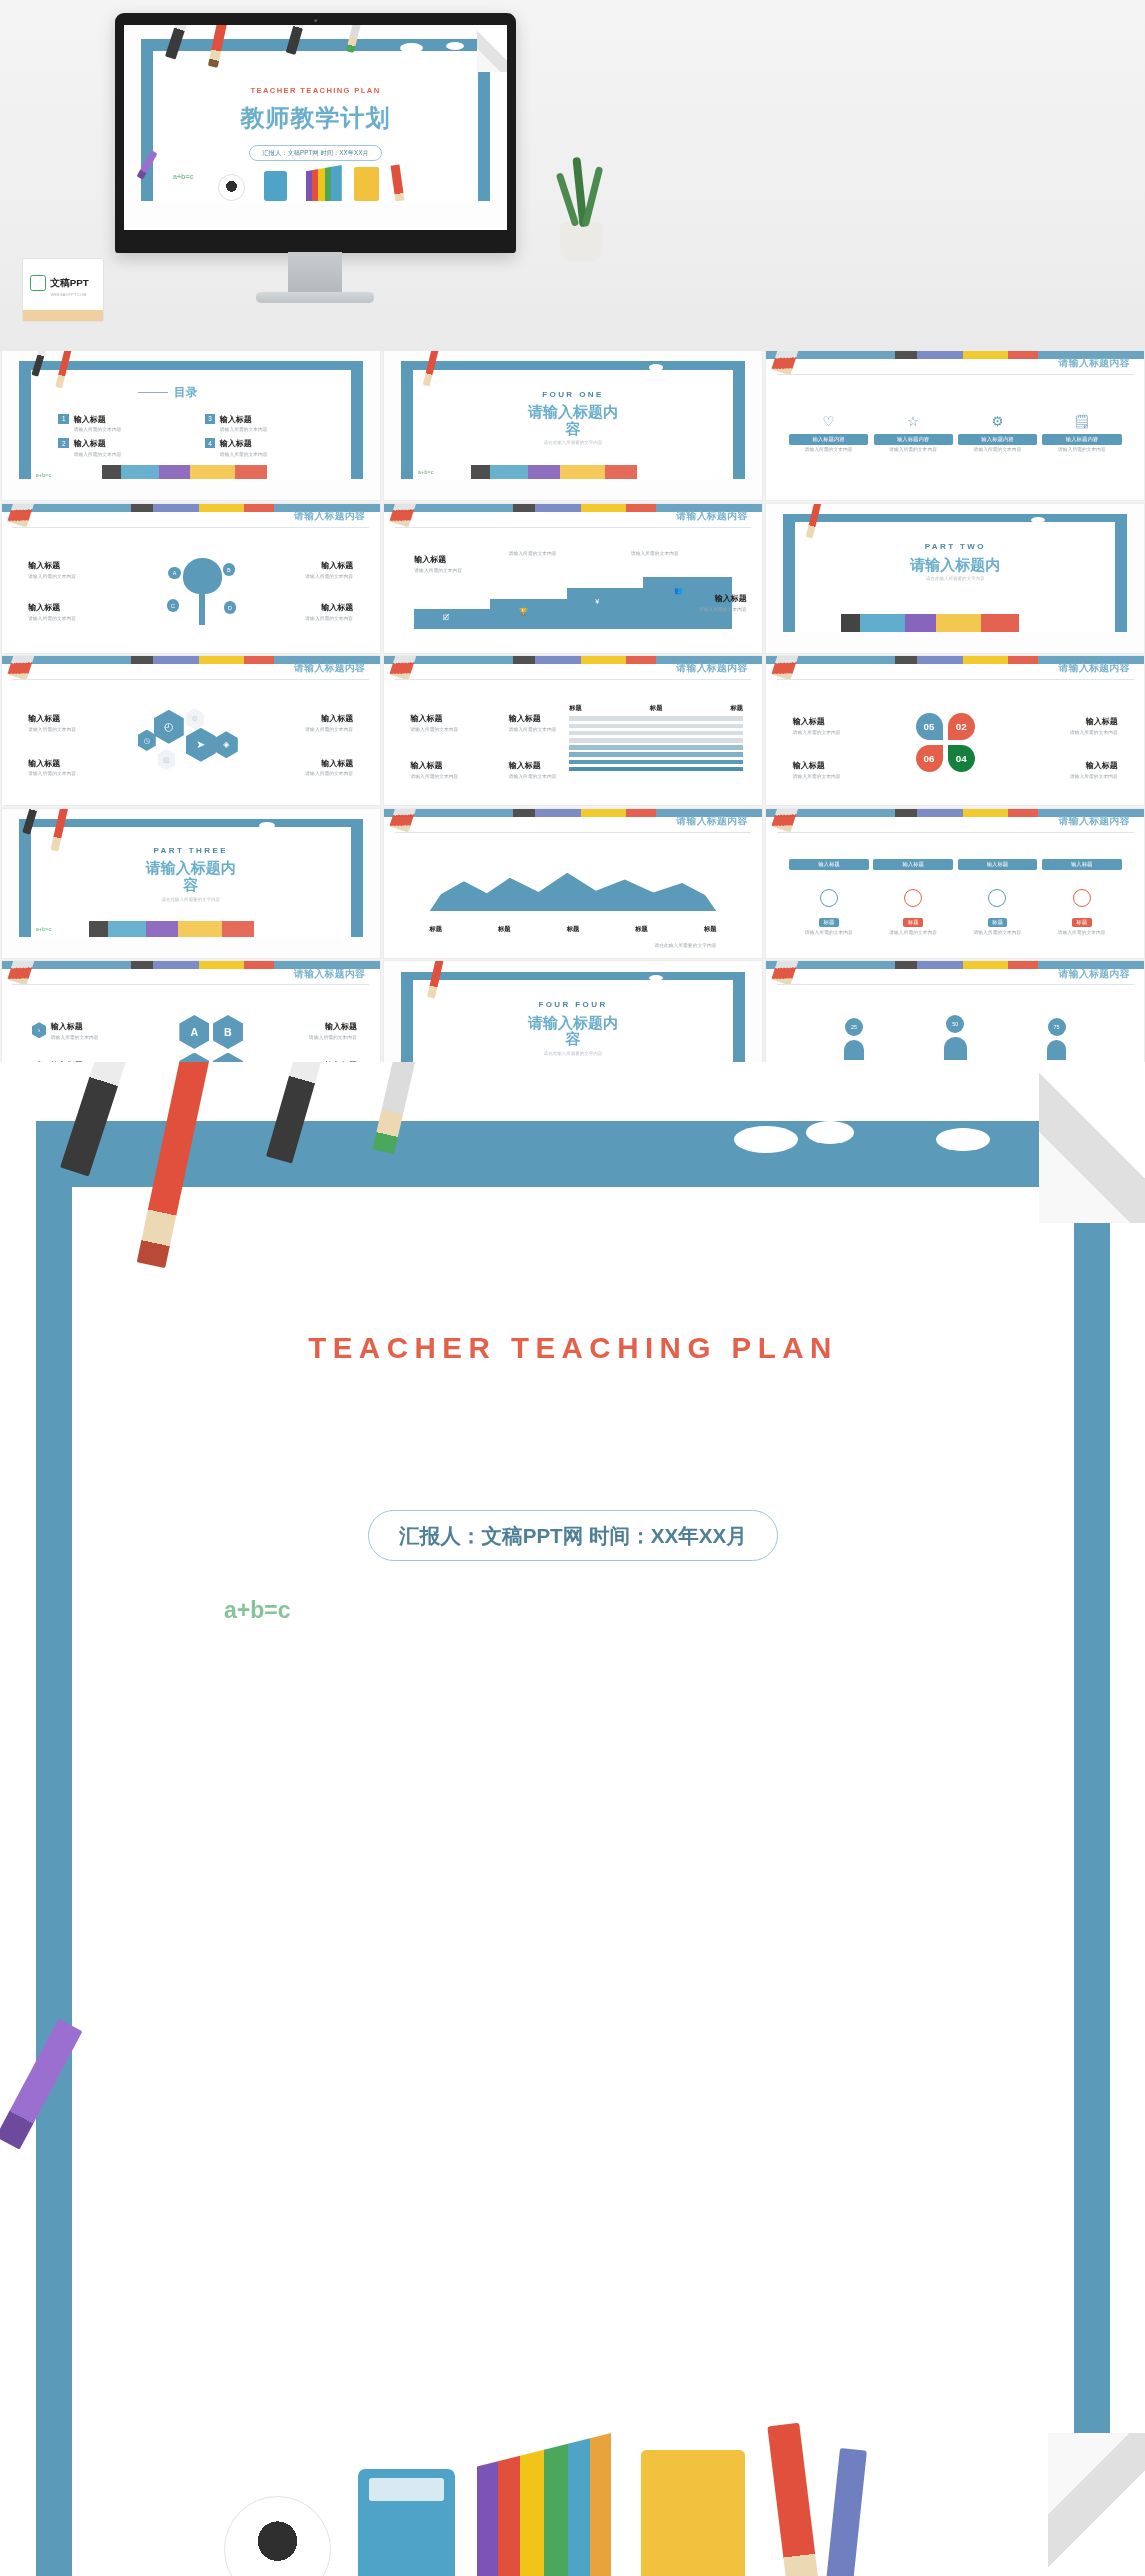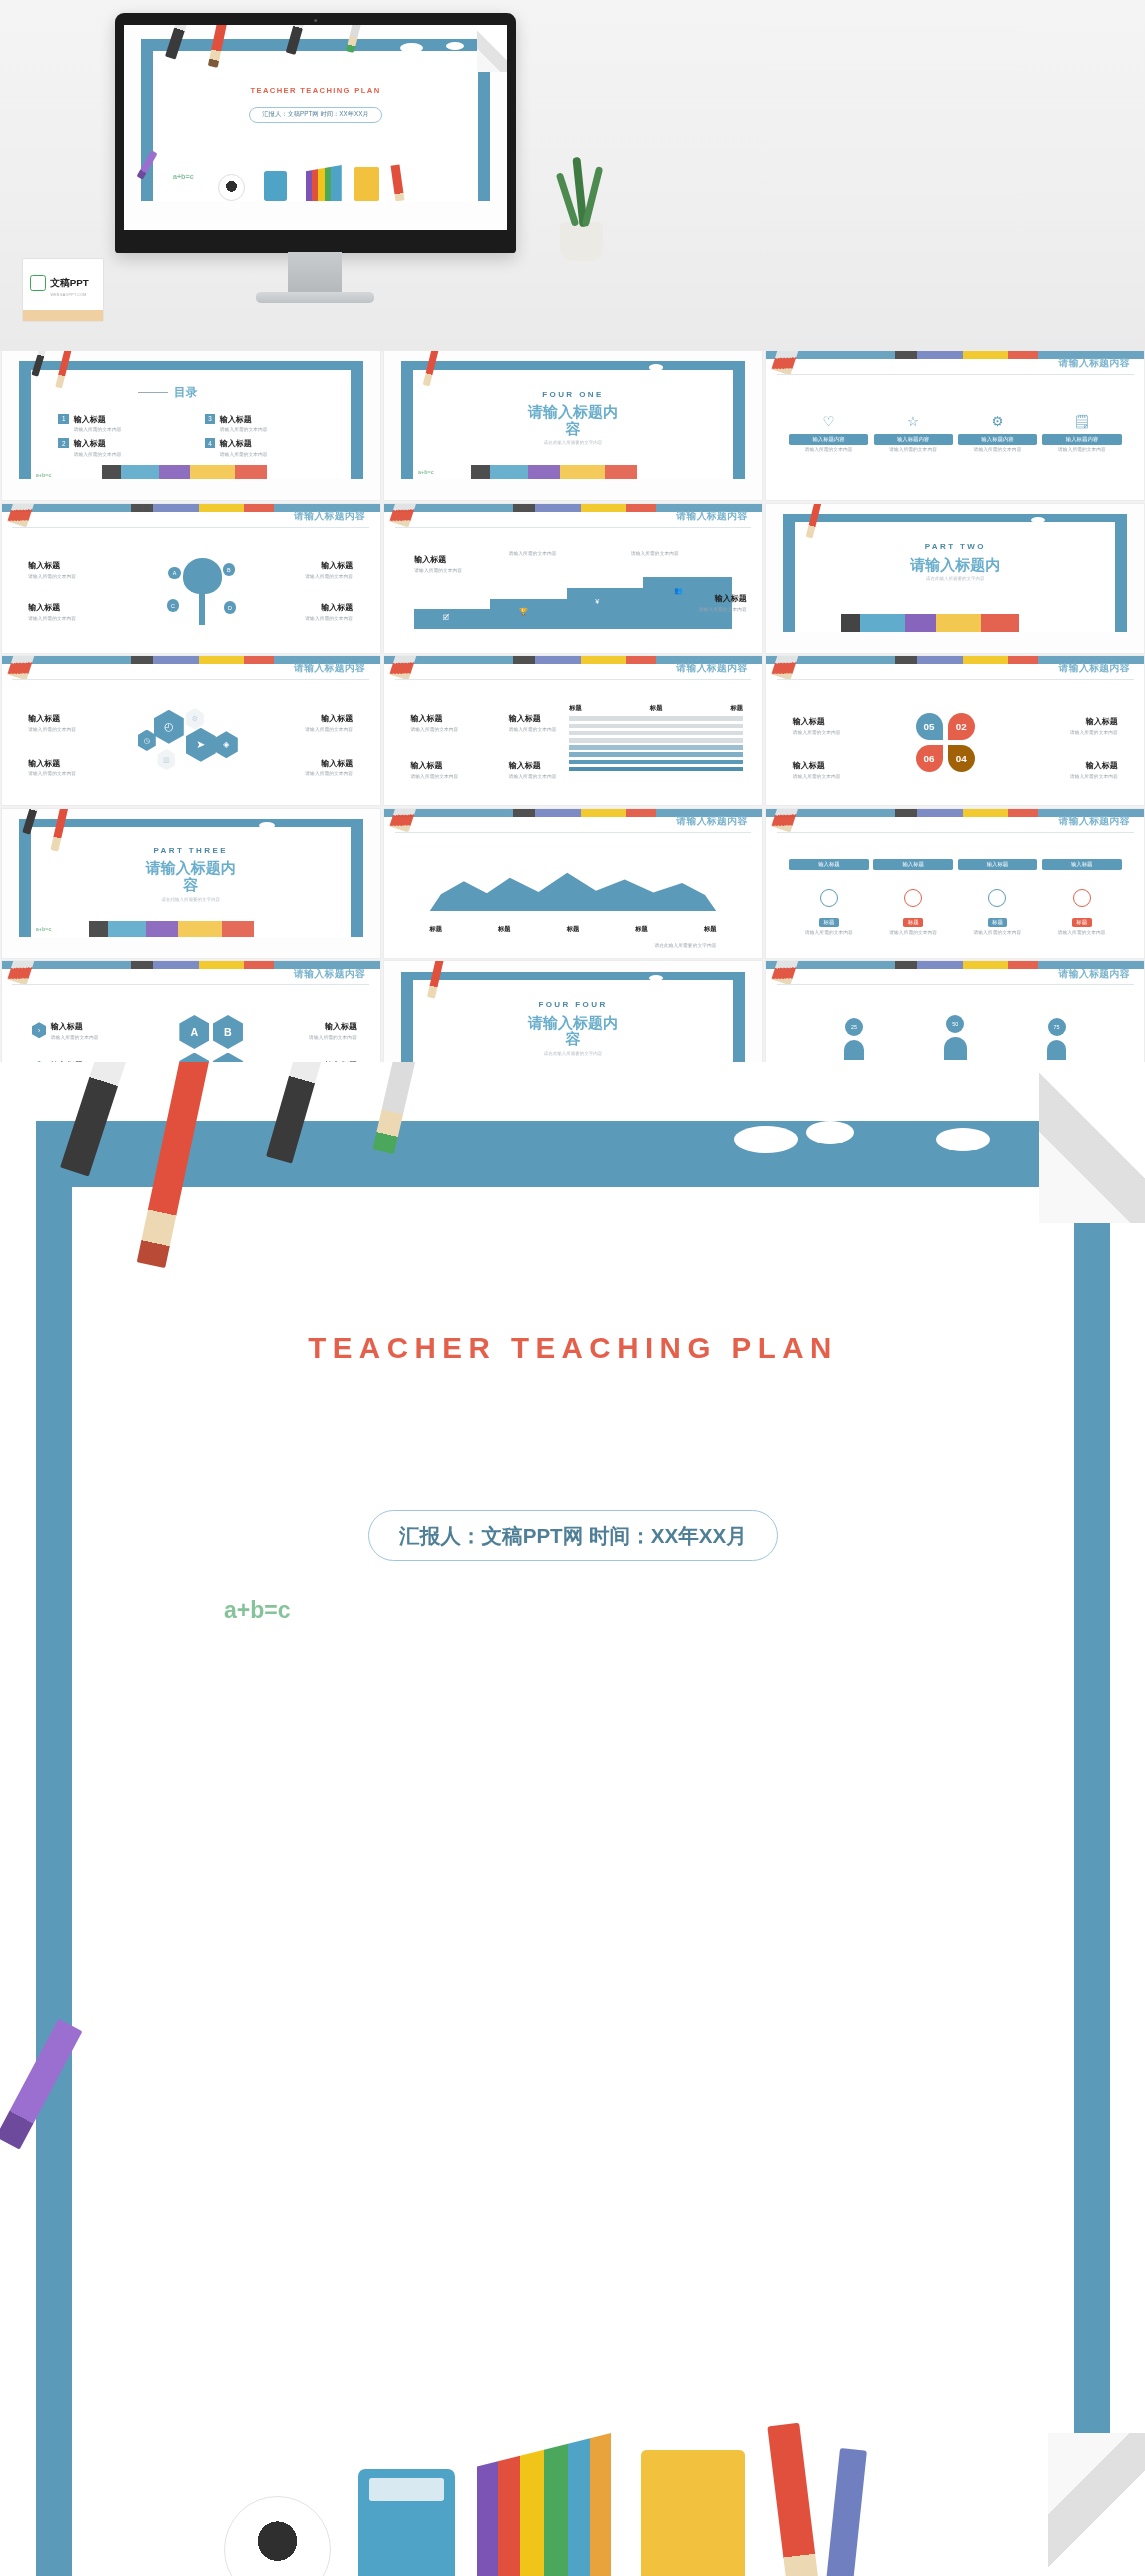--- a/index.html
+++ b/index.html
@@ -143,20 +143,21 @@
         <div class="cloud" style="left:84%;top:8.5%;width:18px;height:8px;"></div>
 
         <div class="pencil" style="left:14%;top:-4%;width:10.7px;height:43px;background:linear-gradient(180deg,#e9e9e9 0 30%,#3a3a3a 30% 100%);transform:rotate(18deg);"></div>
         <div class="pencil" style="left:25%;top:-8%;width:9.8px;height:59px;background:linear-gradient(180deg,#e0503c 0 72%,#ecd9b4 72% 88%,#7e5a3a 88% 100%);transform:rotate(12deg);"></div>
         <div class="pencil" style="left:45%;top:-4%;width:9.8px;height:38px;background:linear-gradient(180deg,#e9e9e9 0 28%,#3a3a3a 28% 100%);transform:rotate(16deg);"></div>
         <div class="pencil" style="left:60%;top:-3%;width:8px;height:34px;background:linear-gradient(180deg,#dcdcdc 0 55%,#ecd9b4 55% 80%,#4aa75c 80% 100%);transform:rotate(14deg);"></div>
         <div class="pencil" style="left:7%;top:62%;width:7.2px;height:30px;background:linear-gradient(180deg,#9b6fd0 0 75%,#6d4a9c 75% 100%);transform:rotate(30deg);"></div>
 
         <div style="position:absolute;left:0;right:0;top:30%;text-align:center;">
           <div class="t-en" style="font-size:7.6px;">TEACHER  TEACHING  PLAN</div>
+          <div class="t-cn" style="font-size:24px;margin-top:6.3px;">教师教学计划</div>
           <div style="margin-top:8px;">
             <span class="pill" style="font-size:6.3px;padding:2.7px 12.5px;">汇报人：文稿PPT网    时间：XX年XX月</span>
           </div>
         </div>
 
         <div style="position:absolute;left:7.7%;right:7.7%;bottom:14%;height:39px;overflow:hidden;">
           <div style="position:absolute;left:6%;bottom:19.7px;font-size:7.2px;color:#86c39a;font-weight:bold;">a+b=c</div>
           <div style="position:absolute;left:20%;bottom:0;width:27px;height:27px;border-radius:50%;background:#fff;border:0.9px solid #ddd;
                       background-image:radial-gradient(circle at 50% 45%,#2f2f2f 0 5.4px,transparent 5.4px);"></div>
           <div style="position:absolute;left:34%;bottom:0;width:23px;height:30px;background:#4fa3c7;border-radius:2.7px;"></div>
@@ -453,21 +454,21 @@
     <div class="topstrip"></div>
     <div class="hdr">
         <div class="hdr-pencil"></div>
       <div class="hdr-title">请输入标题内容</div>
       <div class="hdr-rule"></div>
       </div>
     <div style="position:absolute;left:39%;top:38%;width:66px;height:66px;">
       <div class="num-circ" style="position:absolute;left:1.8px;top:0;background:#5b9ab9;border-radius:50% 50% 0 50%;">05</div>
       <div class="num-circ" style="position:absolute;left:34px;top:0;background:#e4604a;border-radius:50% 50% 50% 0;">02</div>
       <div class="num-circ" style="position:absolute;left:1.8px;top:32px;background:#e4604a;border-radius:50% 0 50% 50%;">06</div>
-      <div class="num-circ" style="position:absolute;left:34px;top:32px;background:#a16207;border-radius:0 50% 50% 50%;">04</div>
+      <div class="num-circ" style="position:absolute;left:34px;top:32px;background:#15803d;border-radius:0 50% 50% 50%;">04</div>
     </div>
     <div style="position:absolute;left:7%;top:40%;">
         <div class="tb-title">输入标题</div>
         <div class="tb-sub">请输入所需的文本内容</div>
       </div>
     <div style="position:absolute;left:7%;top:70%;">
         <div class="tb-title">输入标题</div>
         <div class="tb-sub">请输入所需的文本内容</div>
       </div>
     <div style="position:absolute;right:7%;top:40%;text-align:right;">

